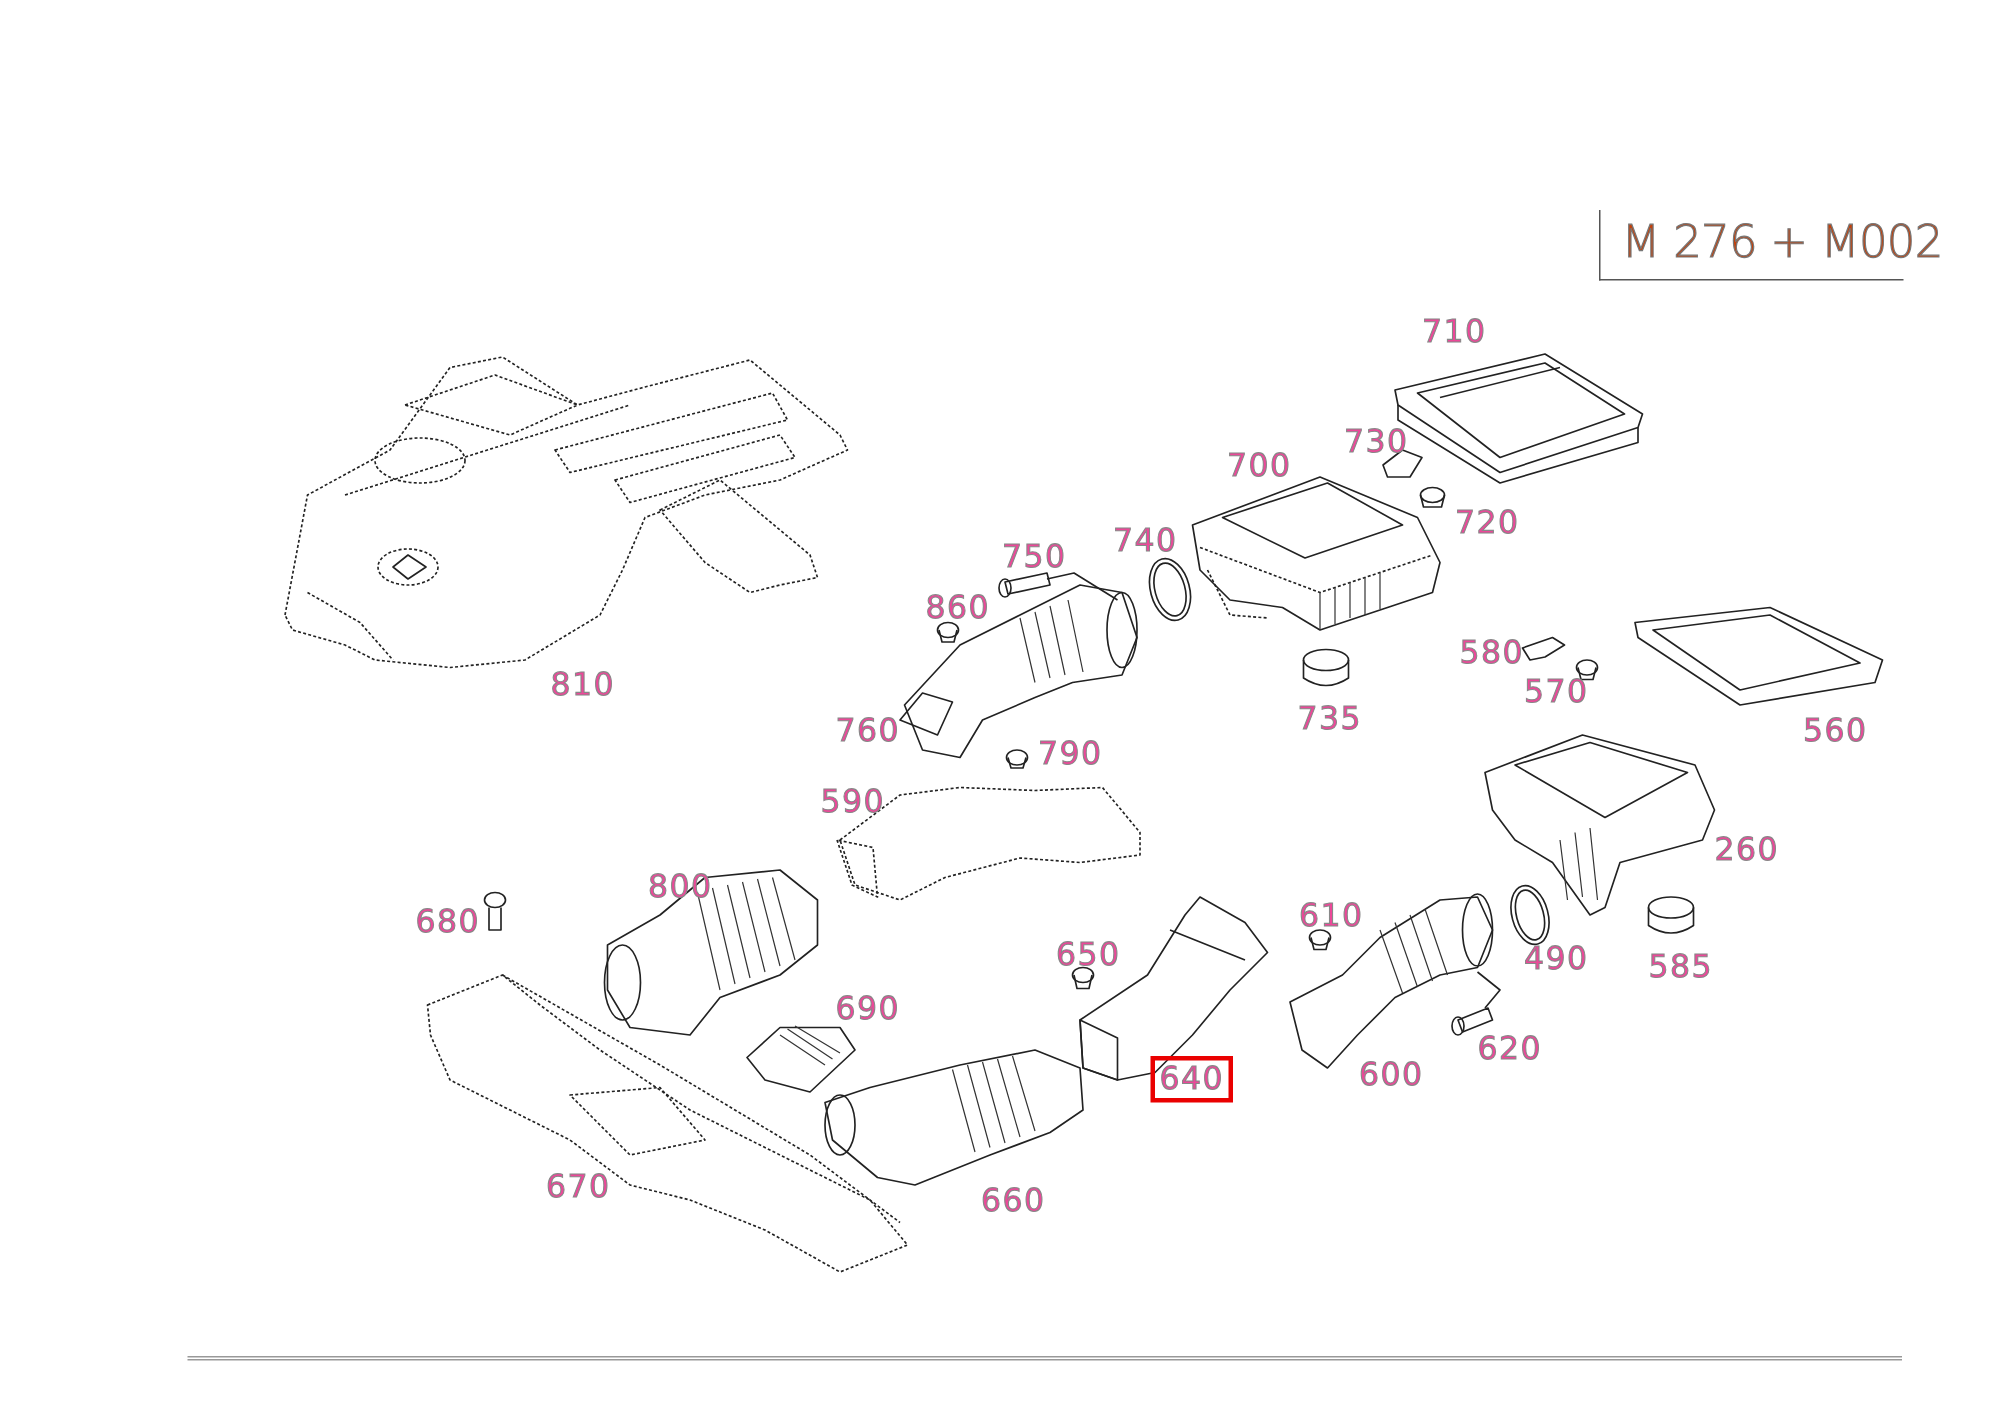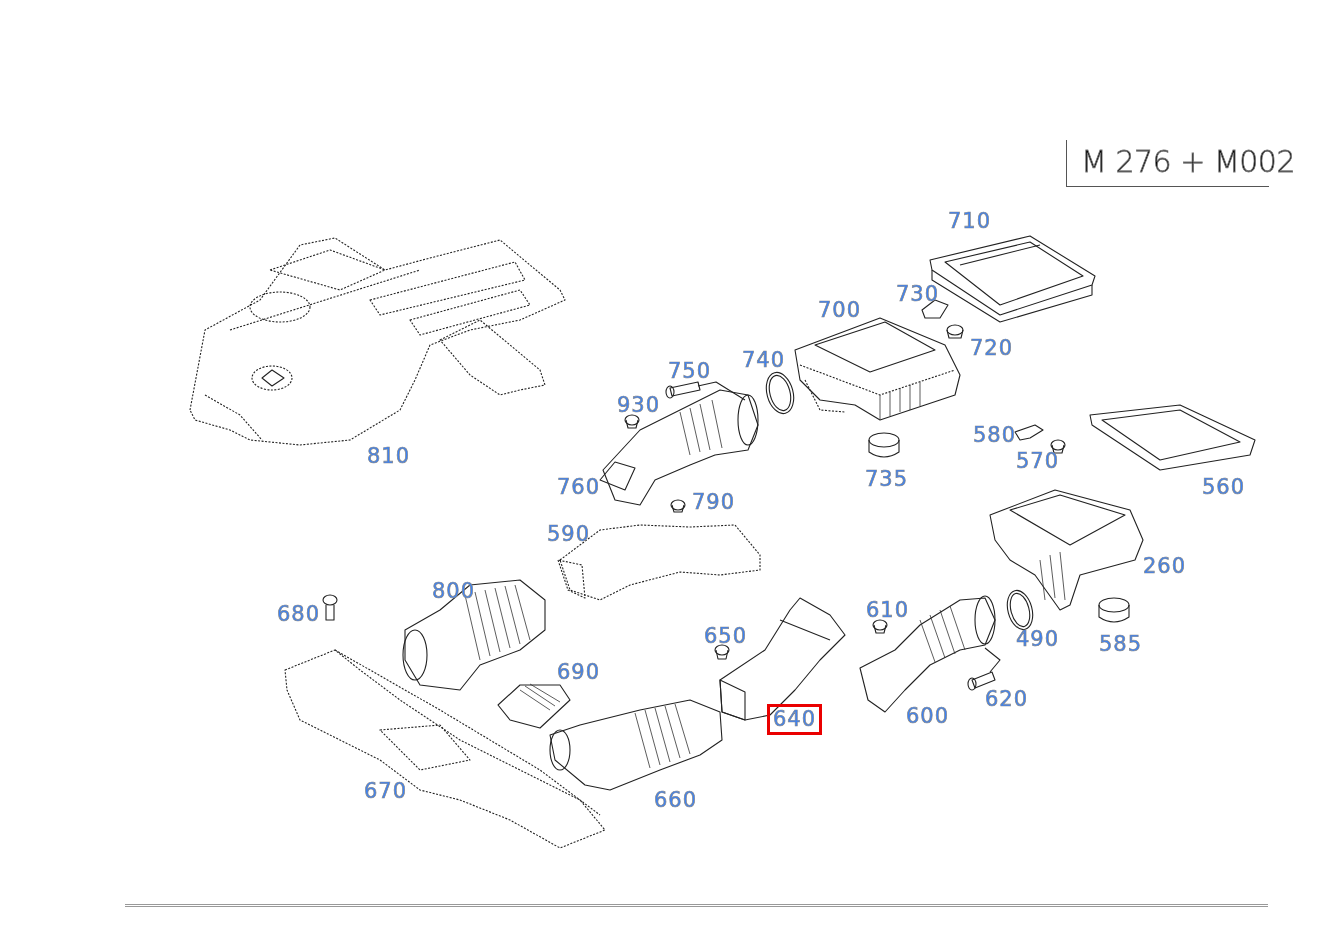--- a/index.html
+++ b/index.html
@@ -2,22 +2,22 @@
 <html><head>
 <meta charset="utf-8">
 <style>
   html, body { margin: 0; padding: 0; background: #ffffff; }
   body { width: 1326px; height: 941px; position: relative; overflow: hidden;
          font-family: "DejaVu Sans", sans-serif; }
   .canvas { position: absolute; left: 0; top: 0; width: 1326px; height: 941px; }
   .title-box { position: absolute; left: 1066px; top: 140px; width: 202px; height: 46px;
                border-left: 1px solid #555; border-bottom: 1px solid #555; }
   .title-text { position: absolute; left: 14px; top: 4px; font-size: 30px; letter-spacing: -0.5px;
-                color: #000000; -webkit-text-stroke: 0.8px #777; font-weight: 300; white-space: nowrap; }
-  .callout { position: absolute; font-size: 21px; color: #3b82f6; -webkit-text-stroke: 0.7px #888;
+                color: #c2410c; -webkit-text-stroke: 0.8px #777; font-weight: 300; white-space: nowrap; }
+  .callout { position: absolute; font-size: 21px; color: #ec4899; -webkit-text-stroke: 0.7px #888;
              letter-spacing: 1px; line-height: 1; white-space: nowrap; cursor: pointer; }
   .callout.hl { outline: 3px solid #ea0000; outline-offset: 2px; padding: 0 1px; }
   .rule { position: absolute; left: 125px; width: 1143px; height: 1px; background: #999; }
   svg.parts { position: absolute; left: 0; top: 0; }
   svg.parts * { fill: none; stroke: #222; stroke-width: 1.1; stroke-linejoin: round; }
   svg.parts .dash { stroke-dasharray: 2 1.5; }
   svg.parts .ribs { stroke: #333; stroke-width: 0.8; }
 </style>
 </head>
 <body>
@@ -183,21 +183,21 @@
         <path d="M990,672 L1000,660 L985,648"></path>
       </g>
   </svg>
 
   <div class="callout" style="left:948px;top:211px">710</div>
   <div class="callout" style="left:896px;top:284px">730</div>
   <div class="callout" style="left:818px;top:300px">700</div>
   <div class="callout" style="left:970px;top:338px">720</div>
   <div class="callout" style="left:668px;top:361px">750</div>
   <div class="callout" style="left:742px;top:350px">740</div>
-  <div class="callout" style="left:617px;top:395px">930</div>
+  <div class="callout" style="left:617px;top:395px">860</div>
   <div class="callout" style="left:973px;top:425px">580</div>
   <div class="callout" style="left:1016px;top:451px">570</div>
   <div class="callout" style="left:865px;top:469px">735</div>
   <div class="callout" style="left:367px;top:446px">810</div>
   <div class="callout" style="left:1202px;top:477px">560</div>
   <div class="callout" style="left:557px;top:477px">760</div>
   <div class="callout" style="left:692px;top:492px">790</div>
   <div class="callout" style="left:547px;top:524px">590</div>
   <div class="callout" style="left:1143px;top:556px">260</div>
   <div class="callout" style="left:432px;top:581px">800</div>

